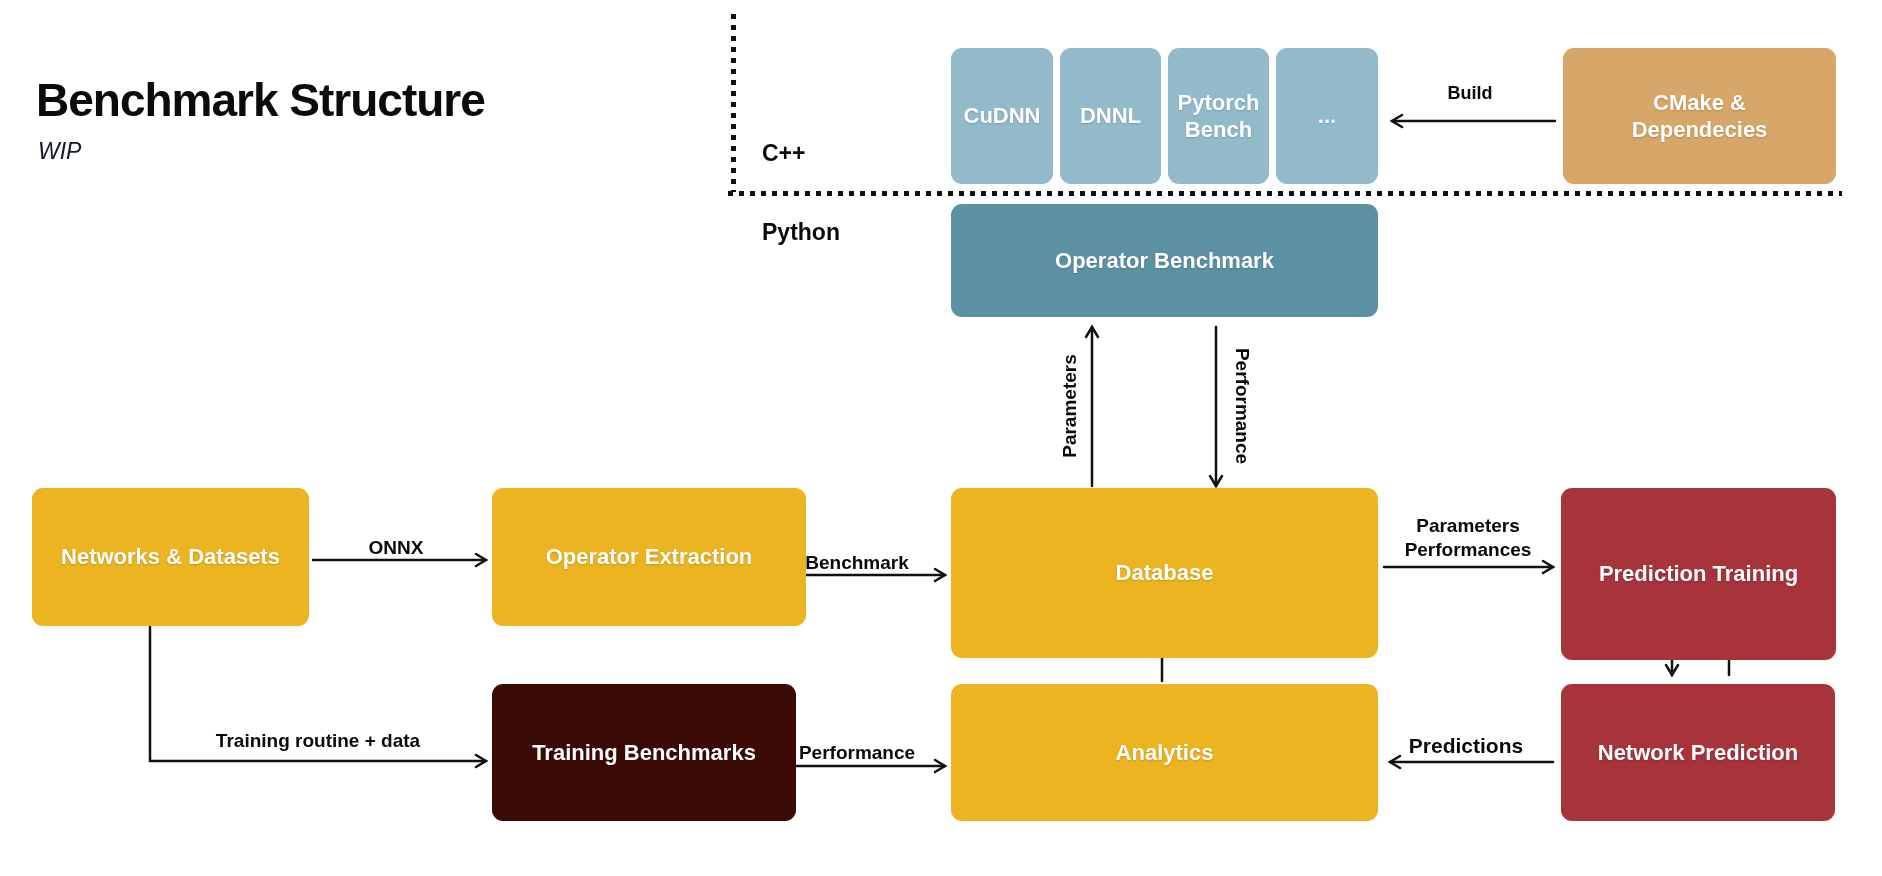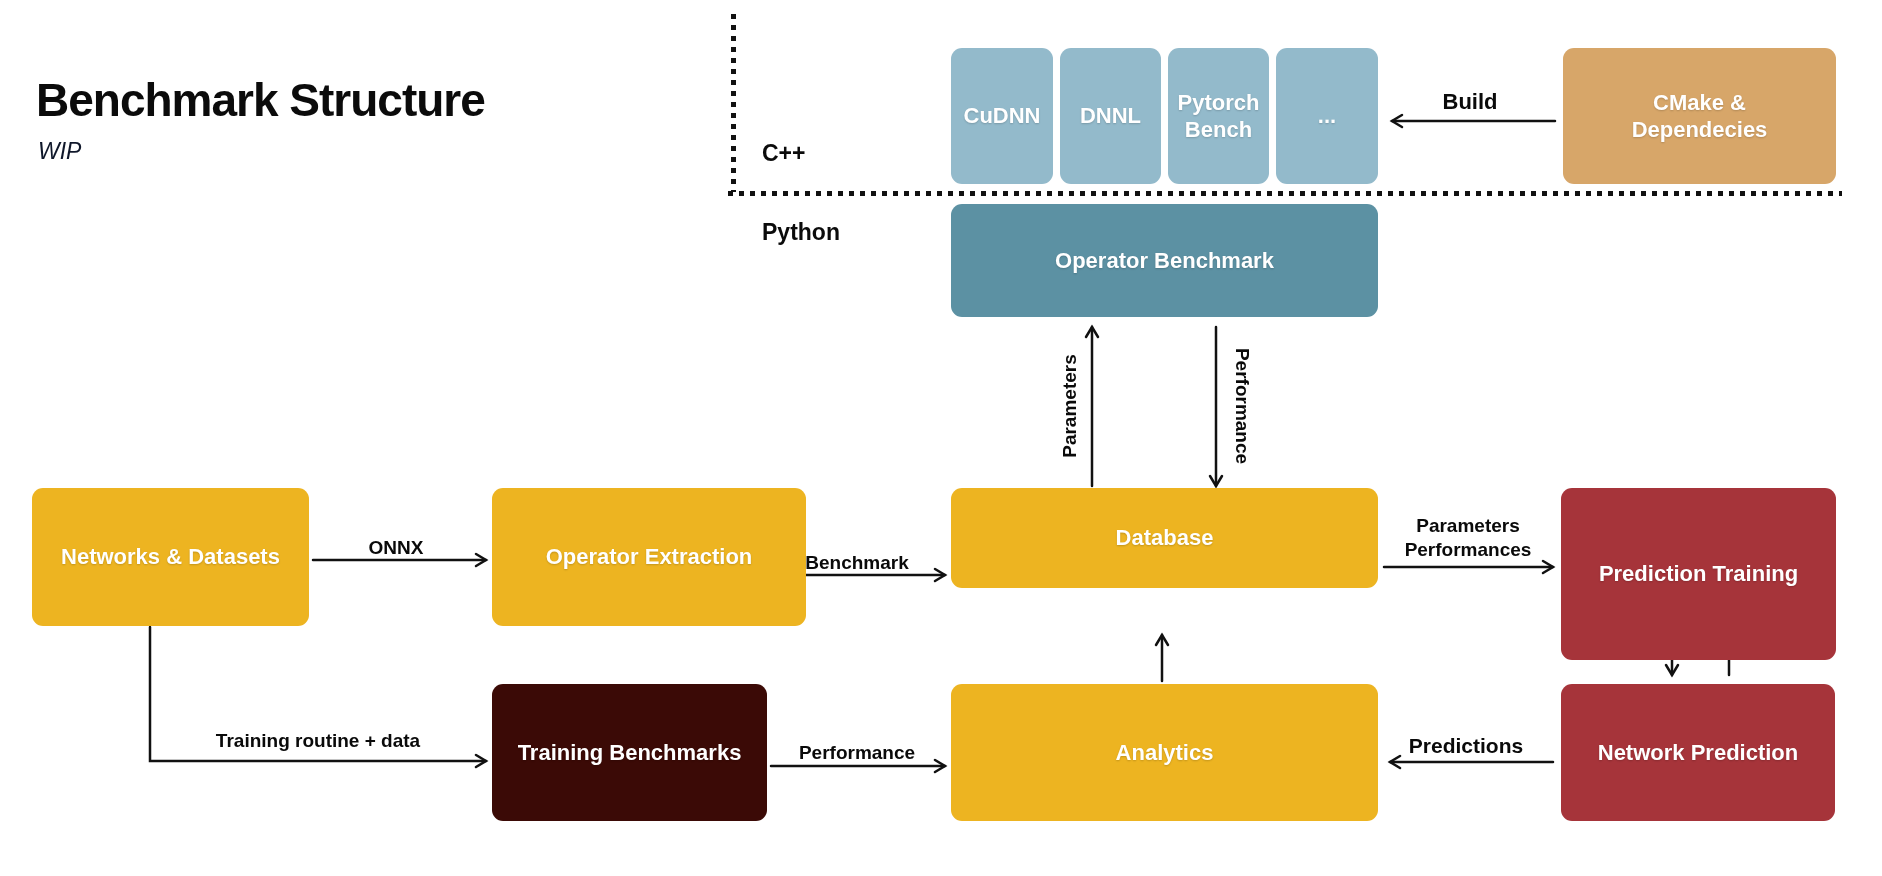--- a/index.html
+++ b/index.html
@@ -80,37 +80,37 @@
   .maroon { background: var(--dark-maroon, #3B0A06); }
 
   .n-cudnn      { left: 951px;  top: 48px;  width: 102px; height: 136px; }
   .n-dnnl       { left: 1060px; top: 48px;  width: 101px; height: 136px; }
   .n-pytorch    { left: 1168px; top: 48px;  width: 101px; height: 136px; }
   .n-more       { left: 1276px; top: 48px;  width: 102px; height: 136px; }
   .n-cmake      { left: 1563px; top: 48px;  width: 273px; height: 136px; }
   .n-opbench    { left: 951px;  top: 204px; width: 427px; height: 113px; }
   .n-networks   { left: 32px;   top: 488px; width: 277px; height: 138px; }
   .n-opext      { left: 492px;  top: 488px; width: 314px; height: 138px; }
-  .n-database   { left: 951px;  top: 488px; width: 427px; height: 100px; }
+  .n-database   { left: 951px;  top: 488px; width: 427px; height: 170px; }
   .n-predtrain  { left: 1561px; top: 488px; width: 275px; height: 172px; }
-  .n-trainbench { left: 492px;  top: 684px; width: 275px; height: 137px; }
+  .n-trainbench { left: 492px;  top: 684px; width: 304px; height: 137px; }
   .n-analytics  { left: 951px;  top: 684px; width: 427px; height: 137px; }
   .n-netpred    { left: 1561px; top: 684px; width: 274px; height: 137px; }
 
   .edge-label {
     position: absolute;
     font-weight: bold;
     color: #0a0a0a;
     font-size: 19px;
     line-height: 1.28;
     text-align: center;
     white-space: pre-line;
     transform: translateX(-50%);
   }
-  .l-build       { left: 1470px; top: 88px;  font-size: 22px; }
+  .l-build       { left: 1470px; top: 82px;  font-size: 18px; }
   .l-onnx        { left: 396px;  top: 536px; }
   .l-operations  { left: 857px;  top: 551px; }
   .l-paramsperf  { left: 1468px; top: 514px; }
   .l-training    { left: 318px;  top: 729px; }
   .l-perfbottom  { left: 857px;  top: 741px; }
   .l-predictions { left: 1466px; top: 733px; font-size: 21px; }
   .l-params-up   { left: 1070px; top: 406px; transform: translate(-50%,-50%) rotate(-90deg); }
   .l-perf-down   { left: 1242px; top: 406px; transform: translate(-50%,-50%) rotate(90deg); }
 
   .overlay line, .overlay path {

